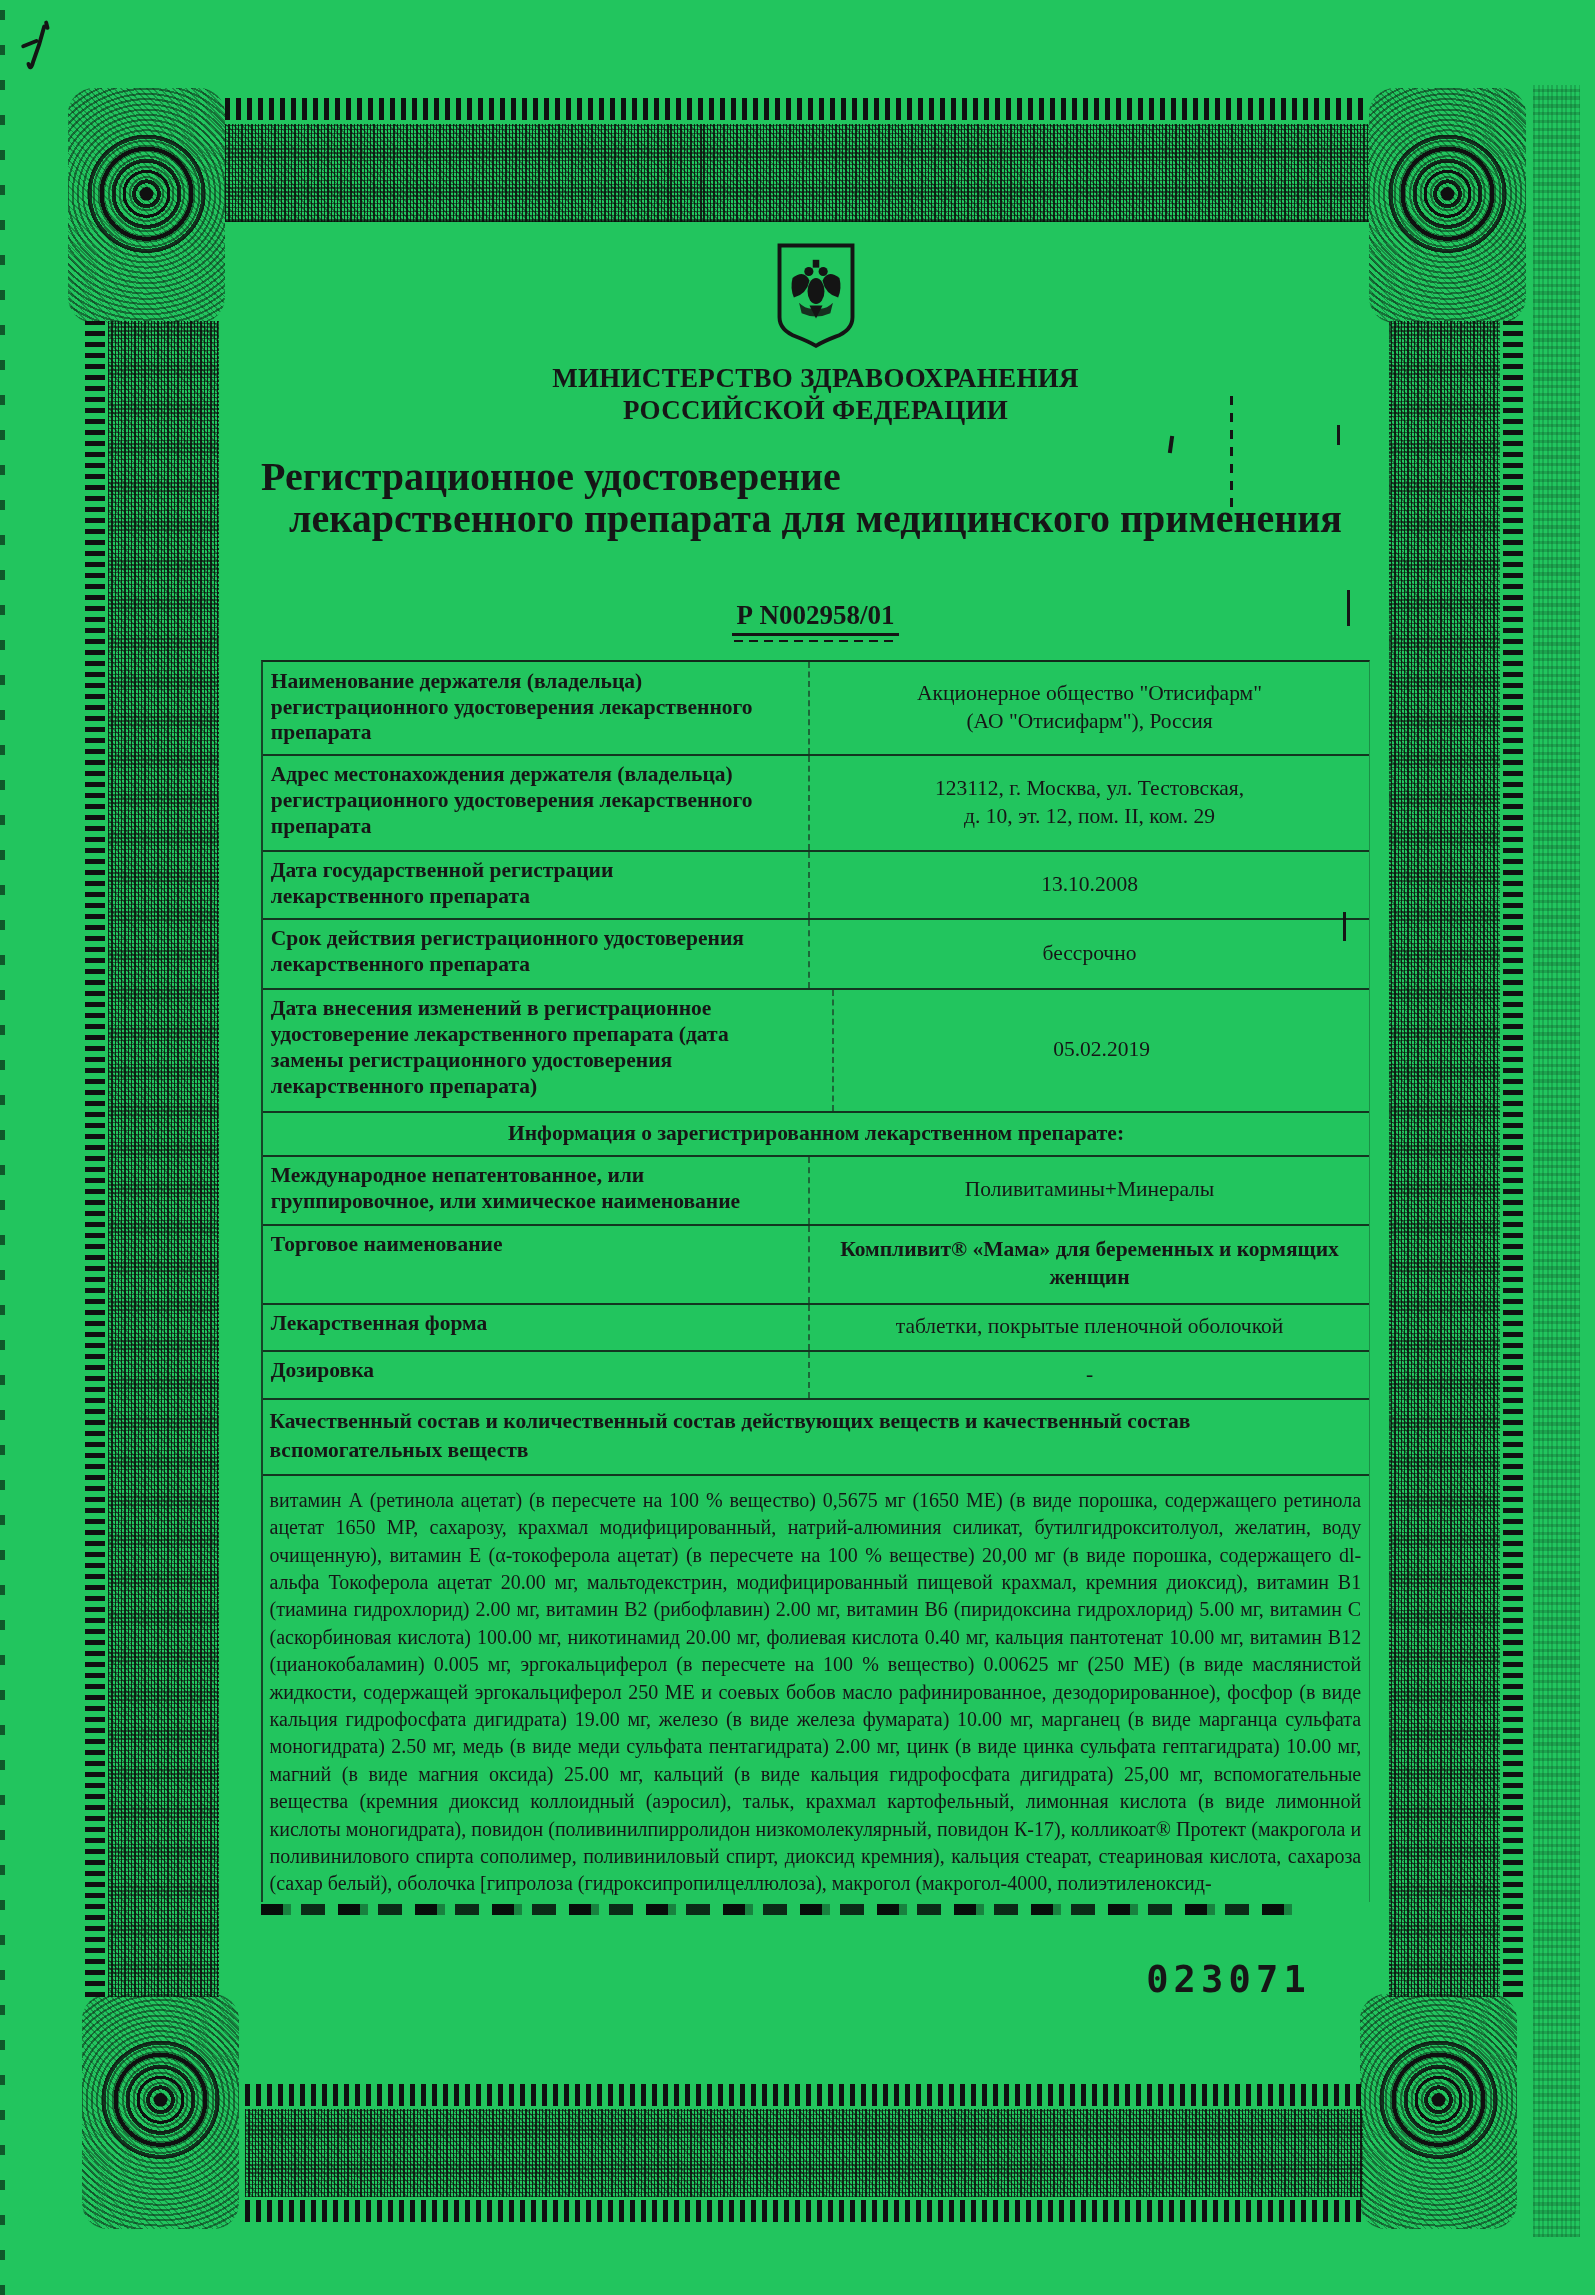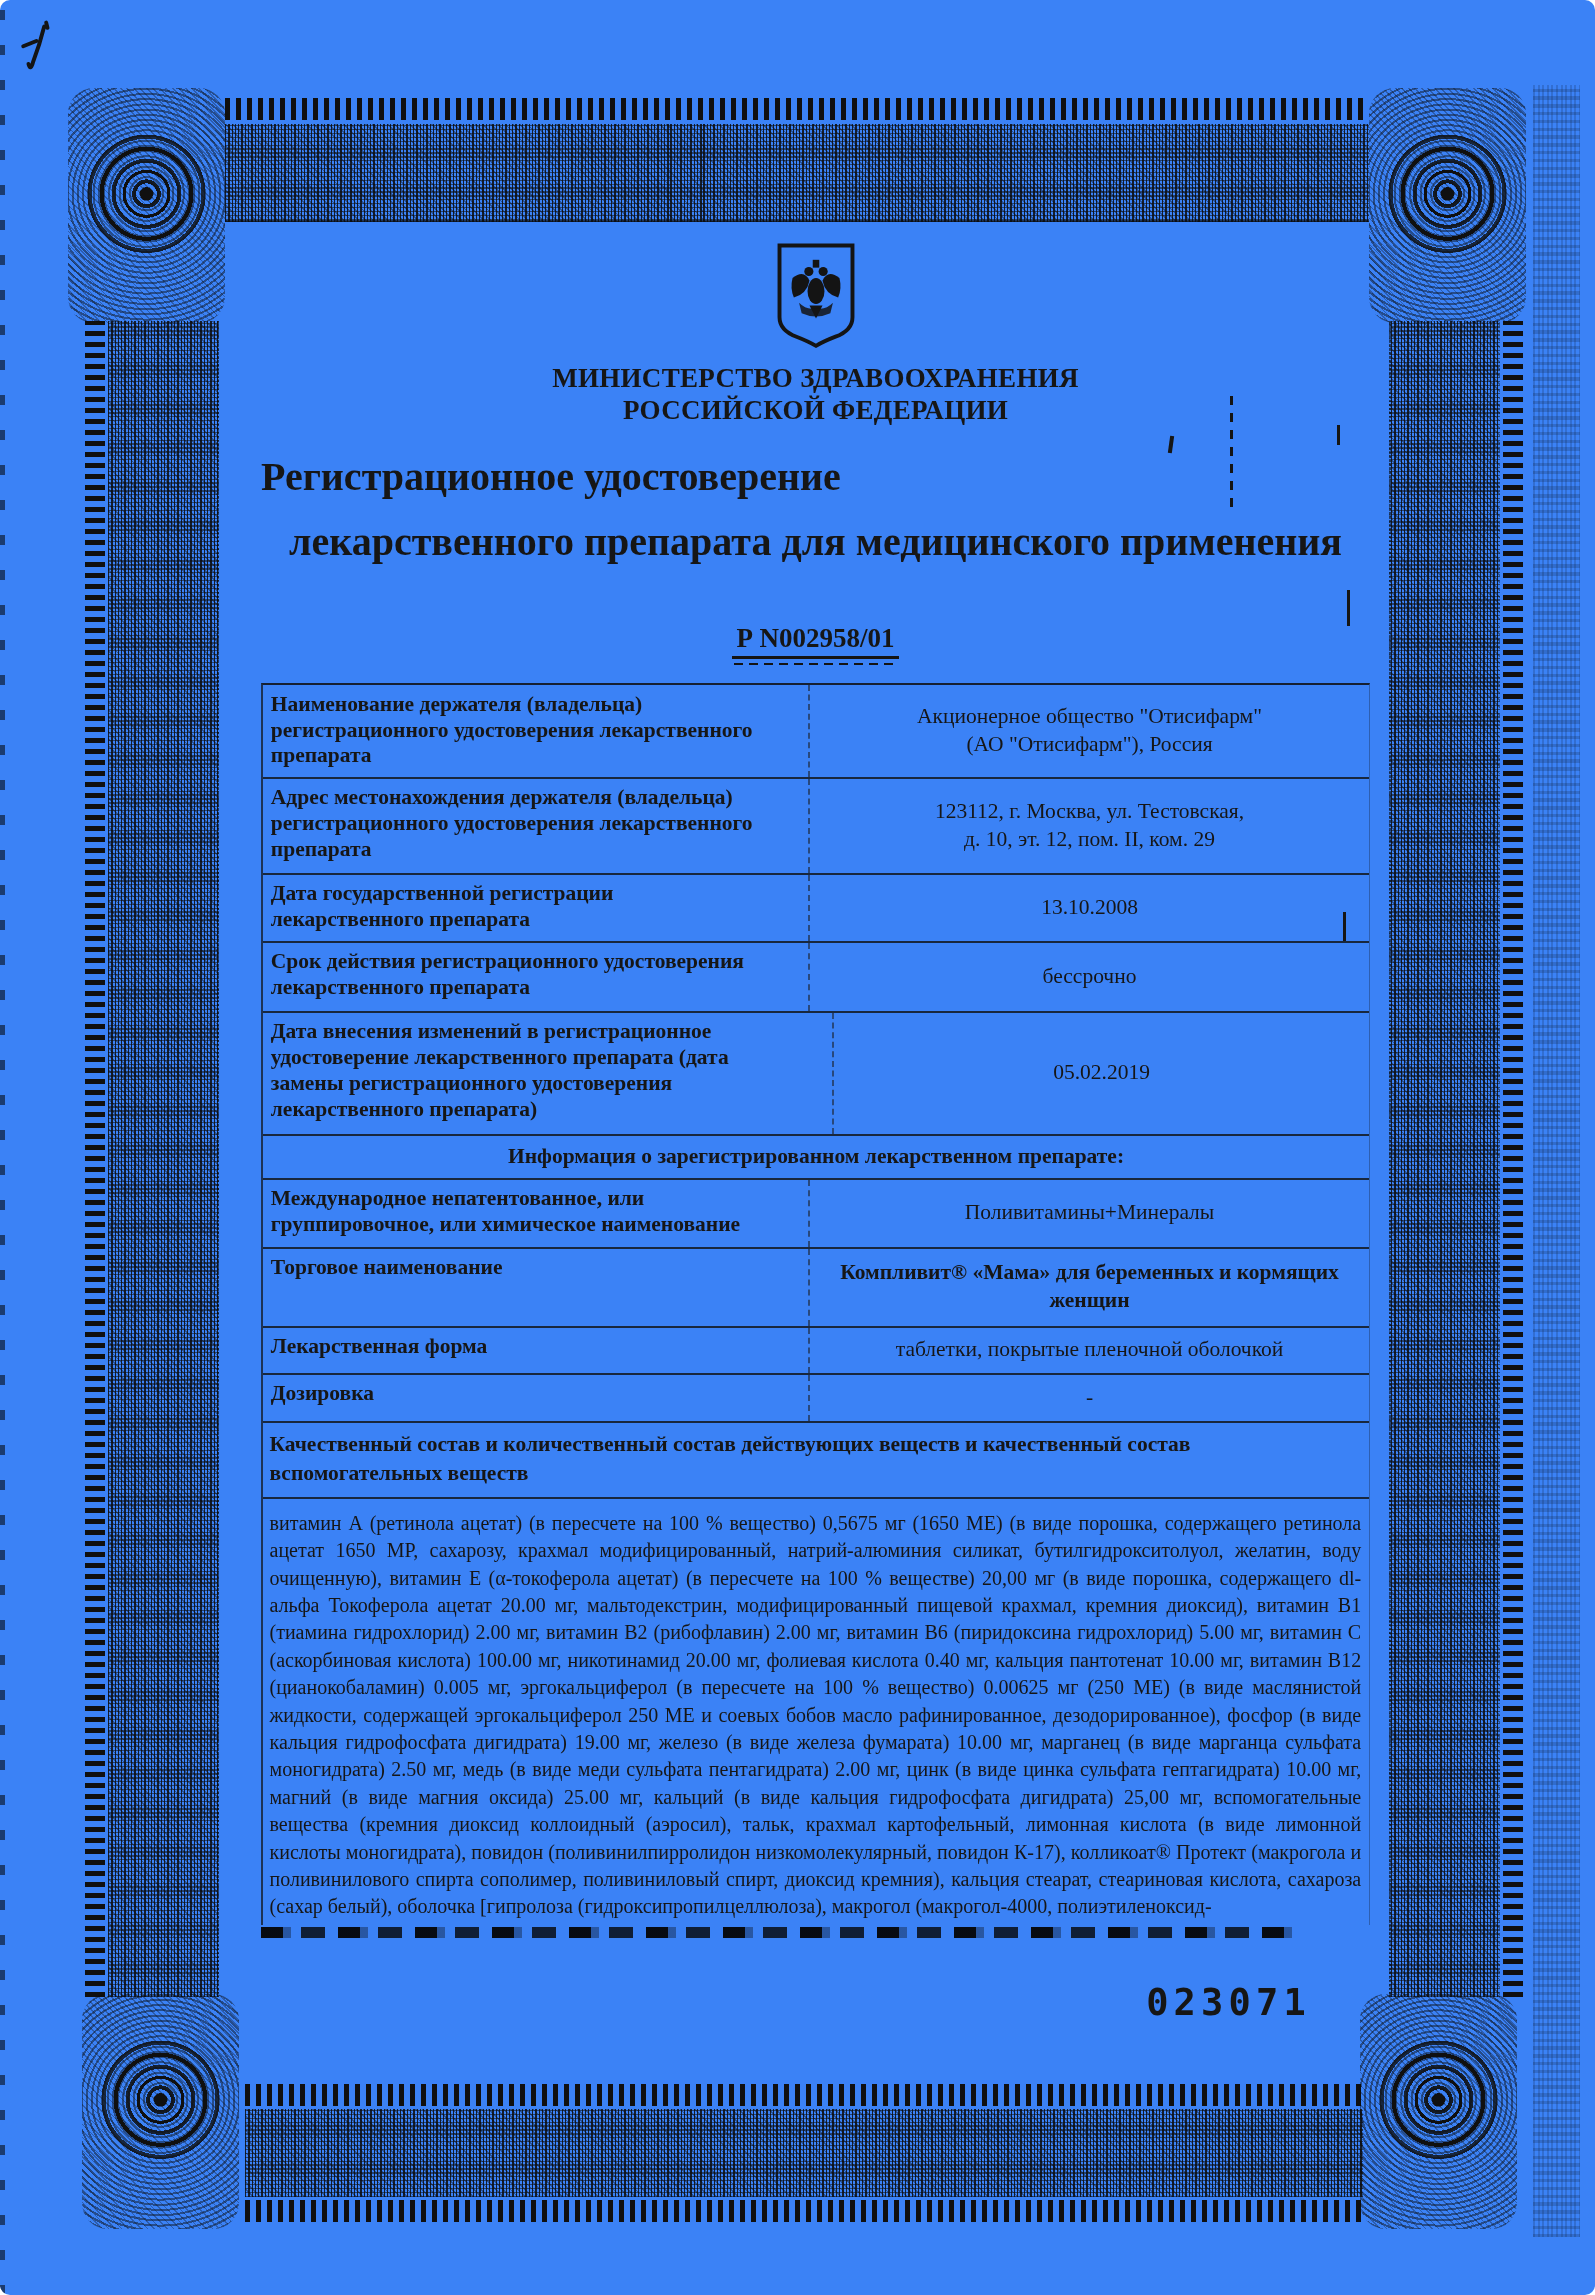--- a/index.html
+++ b/index.html
@@ -1,17 +1,17 @@
 <!DOCTYPE html>
 <html style="font-size:10.4px"><head>
 <meta charset="utf-8">
 <style>
   html,body{margin:0;padding:0;background:#ffffff;}
-  .page{position:relative;width:1595px;height:2295px;background:#3b82f6;overflow:hidden;
-        font-family:"Liberation Serif","DejaVu Serif",serif;color:#161616;border-radius:10px;}
+  .page{position:relative;width:1595px;height:2295px;background:#22c55e;overflow:hidden;
+        font-family:"Liberation Serif","DejaVu Serif",serif;color:#161616;}
 
   
   .frame-piece{position:absolute;}
   .weave{
     background-image:
       repeating-linear-gradient(90deg, rgba(12,12,12,.85) 0 1.3px, transparent 1.3px 3.3px),
       repeating-linear-gradient(0deg, rgba(12,12,12,.55) 0 1.3px, transparent 1.3px 3.9px),
       repeating-linear-gradient(45deg, rgba(12,12,12,.4) 0 1.3px, transparent 1.3px 5.2px);
   }
   .ticks-h{background-image:repeating-linear-gradient(90deg,#101010 0 4.6px,transparent 4.6px 11px);}
@@ -52,21 +52,21 @@
   .mark.m3{left:1337px;top:425px;width:3.3px;height:19.6px;}
   .mark.m4{left:1347px;top:590px;width:3.3px;height:36px;}
   .mark.m5{left:1343px;top:912px;width:3.3px;height:29px;}
   .handwriting{position:absolute;left:14.3px;top:19.6px;}
 
   
   .content{position:absolute;left:261px;top:235px;width:1109px;}
   .crest{display:block;margin:5.2px auto 0;}
   .ministry{margin-top:13px;text-align:center;font-weight:bold;font-size:27px;line-height:1.17;letter-spacing:0.3px;}
   .doc-title{margin-top:30px;text-align:left;font-weight:bold;font-size:40px;line-height:1.05;}
-  .doc-title2{margin-top:23px;text-align:center;font-weight:bold;font-size:40px;line-height:1.05;}
+  .doc-title2{margin-top:0;text-align:center;font-weight:bold;font-size:40px;line-height:1.05;}
   .reg-number-wrap{margin-top:60px;text-align:center;}
   .reg-number{display:inline-block;font-weight:bold;font-size:27px;border-bottom:3.3px solid #141414;padding:0 3.9px 2px;}
   .reg-underline2{width:163px;height:2.6px;margin:3.3px auto 0;
     background:repeating-linear-gradient(90deg,#141414 0 9px,transparent 9px 15px);}
   .reg-caption{margin-top:5.2px;text-align:center;font-weight:bold;font-size:23.5px;}
 
   .reg-table{margin-top:18px;border-top:2.6px solid rgba(16,16,16,.85);
     border-left:2px solid rgba(16,16,16,.7);border-right:1.3px solid rgba(16,16,16,.3);}
   .trow{display:grid;grid-template-columns:545px 1fr;border-bottom:2.6px solid rgba(16,16,16,.8);}
   .trow-full{display:block;border-bottom:2.6px solid rgba(16,16,16,.8);}

